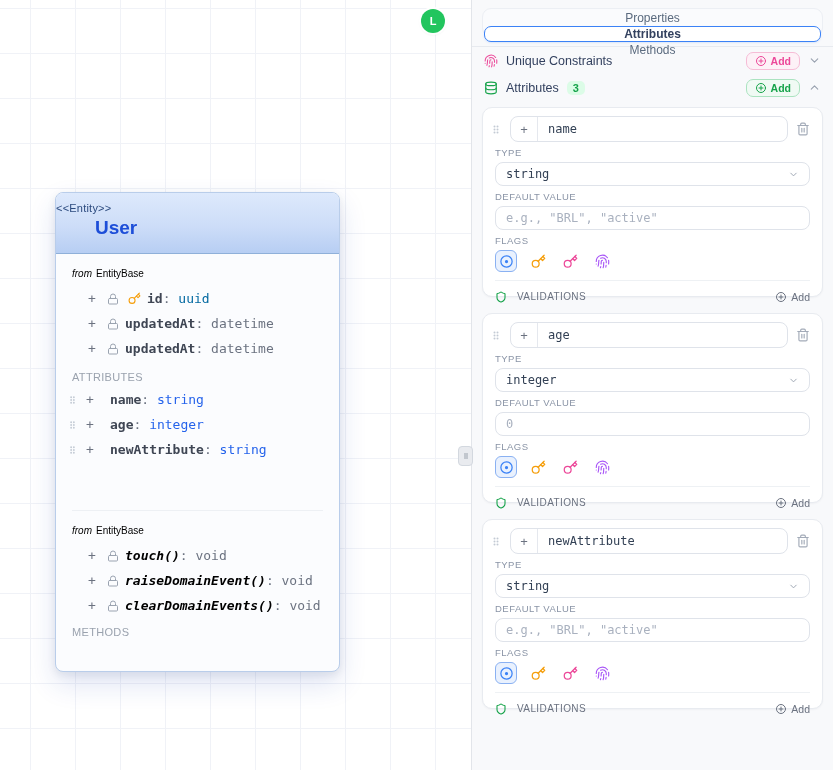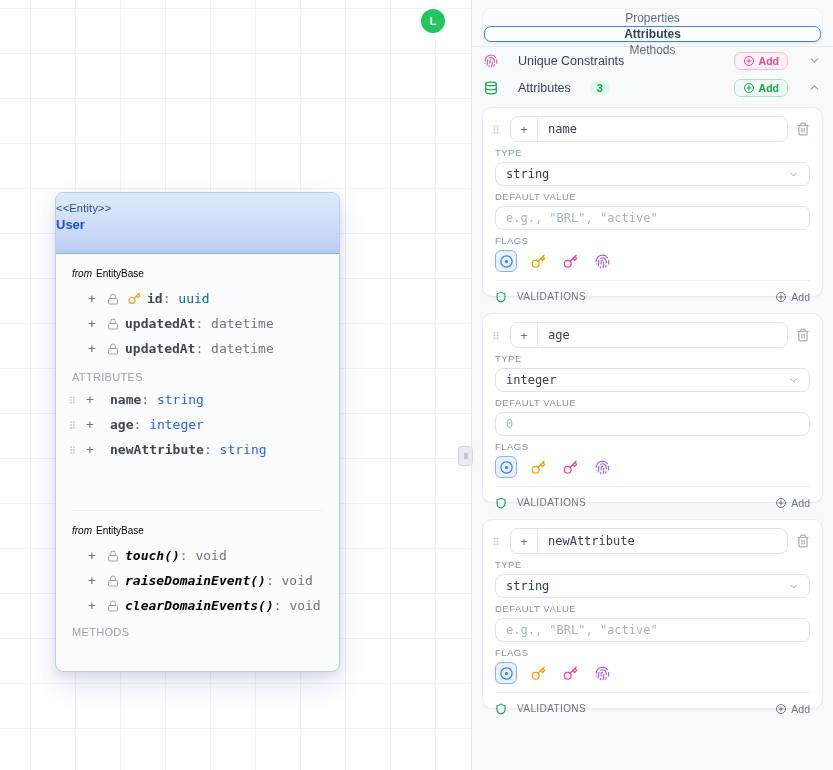--- a/index.html
+++ b/index.html
@@ -17,21 +17,21 @@
     background:#22c55e; color:#fff; font-size:11px; font-weight:bold; display:flex;
     align-items:center; justify-content:center; box-shadow:0 0 0 2px rgba(255,255,255,.9),0 1px 3px rgba(0,0,0,.15); }
 
   .entity-card { position:absolute; left:55px; top:192px; width:285px; height:480px;
     border-radius:8px; background:#fbfcfe; border:1px solid #b9cdea; overflow:hidden;
     box-shadow:0 12px 28px rgba(30,64,175,.14), 0 3px 8px rgba(15,23,42,.08); }
   .entity-header { height:61px; padding-top:9px;
     background:linear-gradient(180deg,#dde9fc 0%,#cdddf8 55%,#b7cef3 100%);
     border-bottom:1px solid #8fb0d9; }
   .stereotype { font-size:11px; color:#2b4a7e; font-weight:500; letter-spacing:.02em; }
-  .entity-name { font-size:13px; font-weight:bold; color:#1d4ed8; margin-top:3px; }
+  .entity-name { font-size:19px; font-weight:bold; color:#1d4ed8; margin-top:3px;padding-left:39px; }
 
   .ebody { padding:14px 16px 0; font-family:"DejaVu Sans Mono", monospace; }
   .from-line { font-family:"Liberation Sans", sans-serif; font-size:10px; color:#000000; height:18px; }
   .from-line i { margin-right:4px; }
   .erow { display:flex; align-items:center; height:25px; font-size:13px; color:#6b7280; }
   .erow .vis { width:12px; text-align:center; }
   .inh .vis { margin-left:14px; }
   .icon-s { display:inline-flex; align-items:center; margin-left:9px; }
   .icon-s svg { display:block; }
   .aname { font-weight:bold; color:#3f4654; margin-left:6px; }
@@ -53,21 +53,21 @@
   
   .panel { width:362px; height:770px; background:#f8f9fb; border-left:1px solid #e2e5ea; }
   .tab-bar { margin:8px 10px 0; height:29px; background:#fafbfd; border:1px solid #eceff4;
     border-radius:9px; display:flex; align-items:stretch; padding:1px;flex-direction:column; }
   .tab { flex:1; display:flex; align-items:center; justify-content:center; font-size:12px;
     color:#5b6b7f; border-radius:7px; border:1px solid transparent; cursor:pointer; }
   .tab.active { background:#fff; border:1px solid #3b82f6; color:#33415f; font-weight:600;
     box-shadow:0 1px 2px rgba(59,130,246,.15); }
   .panel-div { border-bottom:1px solid #e7eaef; margin-top:9px; }
 
-  .section-row { height:27px; display:flex; align-items:center; padding:0 12px; gap:20px; }
+  .section-row { height:27px; display:flex; align-items:center; padding:0 12px; gap:8px; }
   .section-row:first-of-type { margin-top:4px; }
   .section-label { font-size:12.5px; color:#33415f; font-weight:500; }
   .count-badge { background:#dcfce7; color:#16a34a; font-size:11px; font-weight:600;
     border-radius:5px; padding:1px 6px; }
   .spacer { flex:1; }
   .add-pill { display:inline-flex; align-items:center; gap:4px; font-size:10.5px; font-weight:600;
     border-radius:7px; padding:2px 8px; cursor:pointer; }
   .add-pink { color:#ec4899; background:#fdf1f7; border:1px solid #f6bcd6; }
   .add-green { color:#16a34a; background:#f0faf4; border:1px solid #abe3c0; }
   .chev { color:#98a1ae; display:inline-flex; cursor:pointer; }

